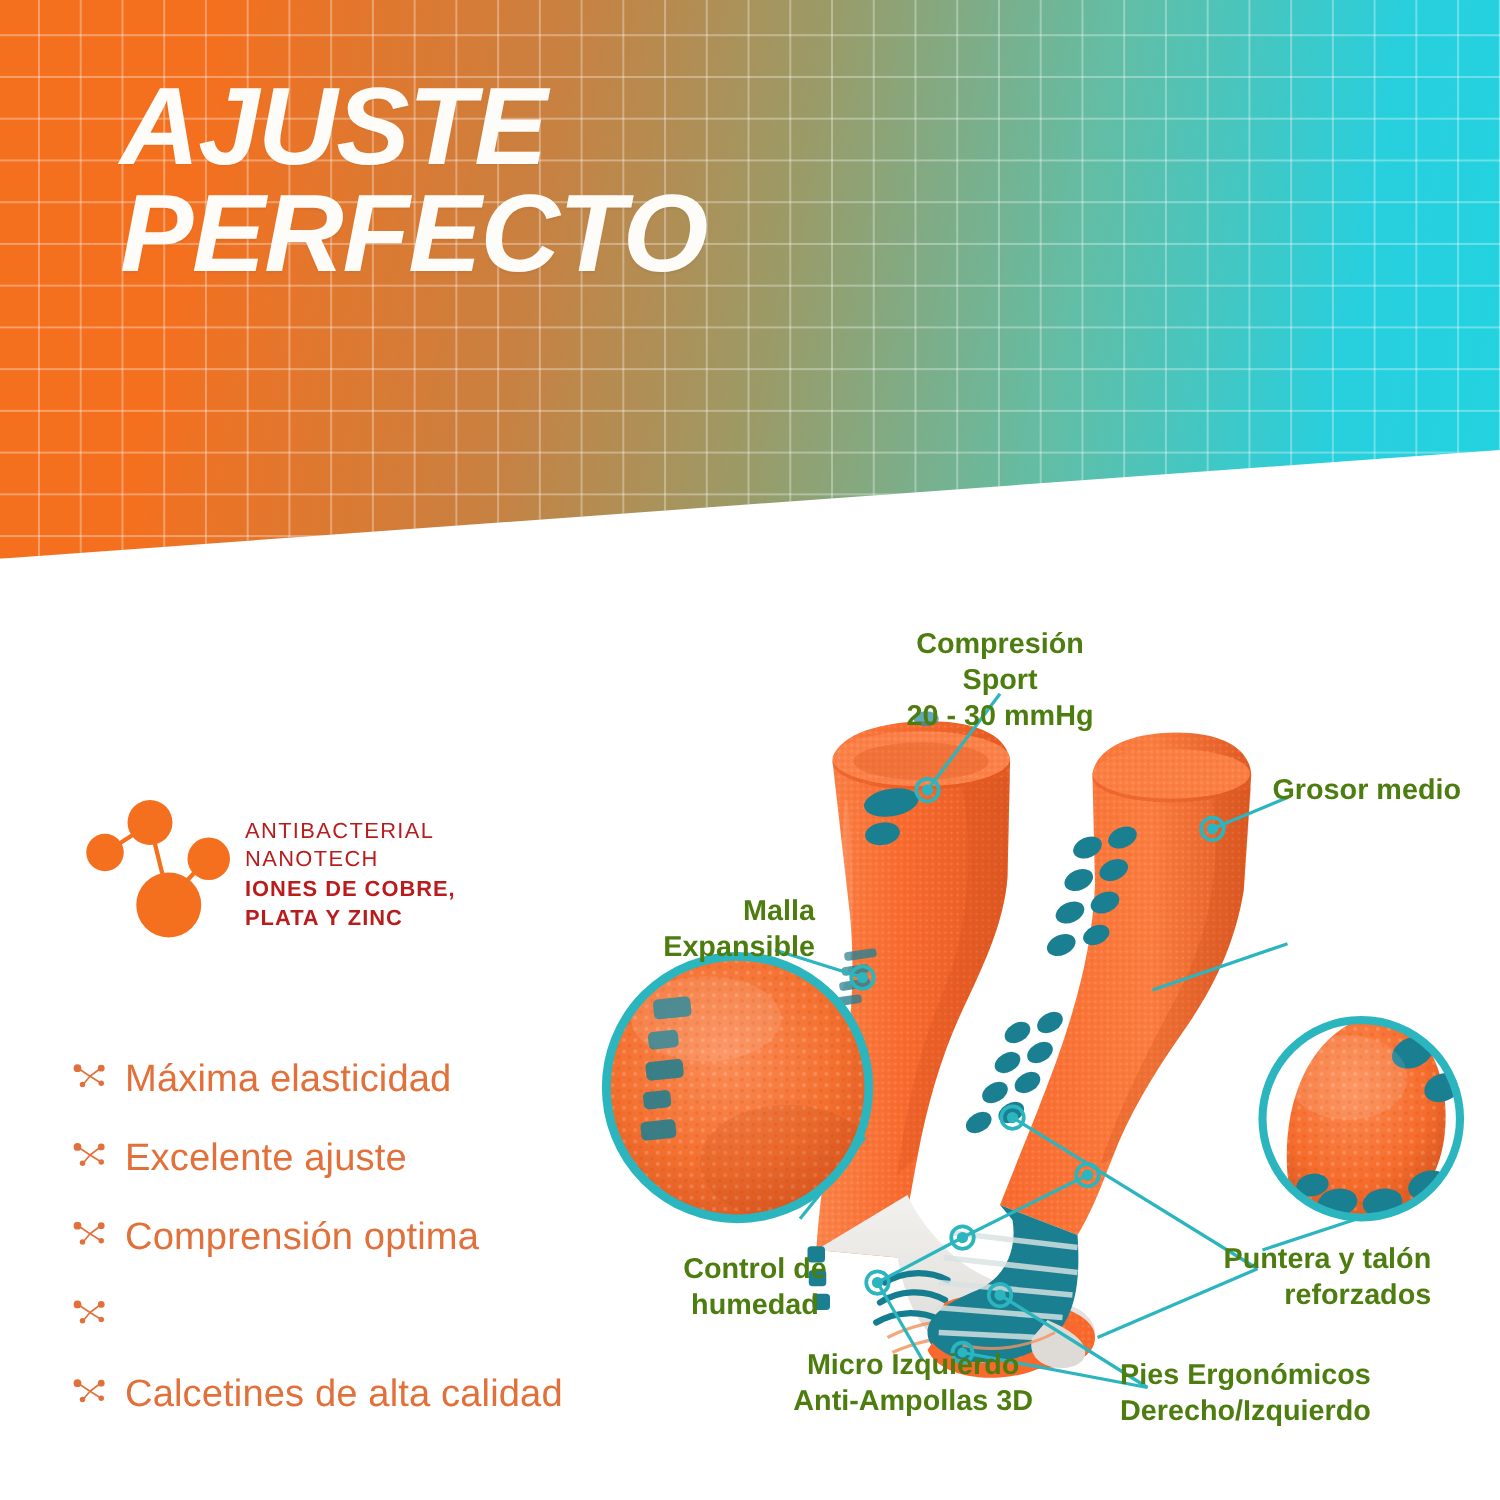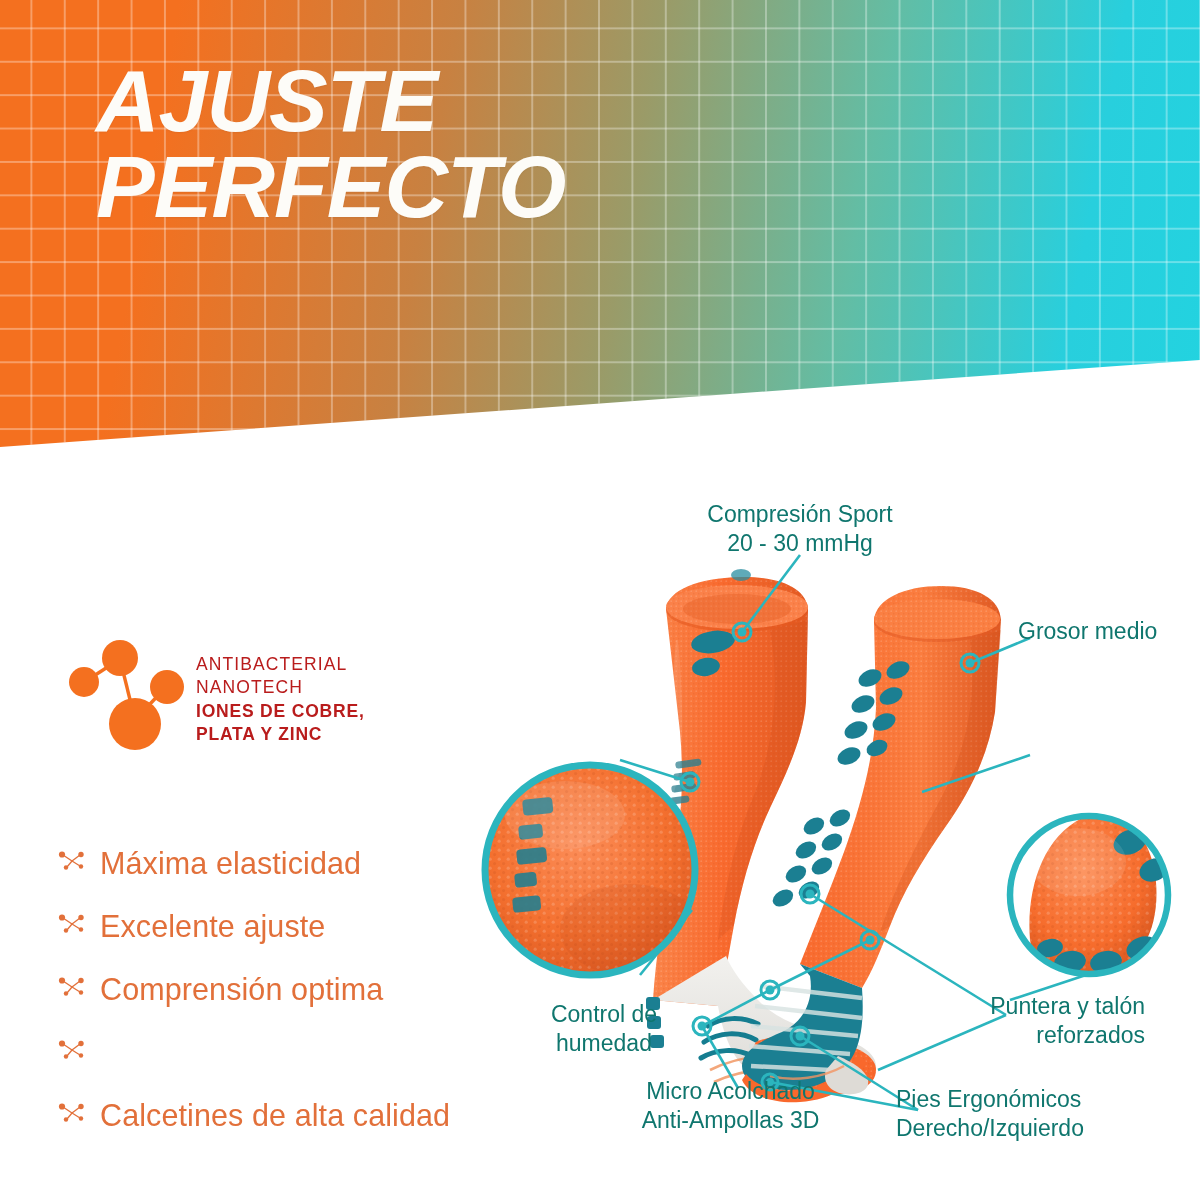--- a/index.html
+++ b/index.html
@@ -66,23 +66,23 @@
     letter-spacing: 0.1px; white-space: nowrap;
   }
 
   
   .product { position: absolute; left: 470px; top: 470px; width: 730px; height: 720px; }
   .product svg { display: block; }
 
   
   .callout {
     position: absolute;
-    color: #0f766e;
+    color: #4d7c0f;
     font-size: 23px; line-height: 1.26;
-    font-weight: 400; white-space: pre-line;
+    font-weight: 700; white-space: pre-line;
   }
   .callout.c-center { text-align: center; }
   .callout.c-right  { text-align: right; }
   .callout.c-left   { text-align: left; }
 </style>
 </head>
 <body>
 
 <div class="page">
 
@@ -465,25 +465,27 @@
       </g>
     </svg>
   </div>
 
   <div class="callout c-center" style="left:700px; top:500px; width:200px;">Compresión Sport
 20 - 30 mmHg</div>
 
   <div class="callout c-left" style="left:1018px; top:617px; width:175px;">Grosor medio</div>
 
 
+  <div class="callout c-right" style="left:482px; top:714px; width:170px;">Malla
+Expansible</div>
 
   <div class="callout c-center" style="left:524px; top:1000px; width:160px;">Control de
 humedad</div>
 
-  <div class="callout c-center" style="left:628px; top:1077px; width:205px;">Micro Acolchado
+  <div class="callout c-center" style="left:628px; top:1077px; width:205px;">Micro Izquierdo
 Anti-Ampollas 3D</div>
 
   <div class="callout c-right" style="left:955px; top:992px; width:190px;">Puntera y talón
 reforzados</div>
 
   <div class="callout c-left" style="left:896px; top:1085px; width:220px;">Pies Ergonómicos
 Derecho/Izquierdo</div>
 
 </div>
 

